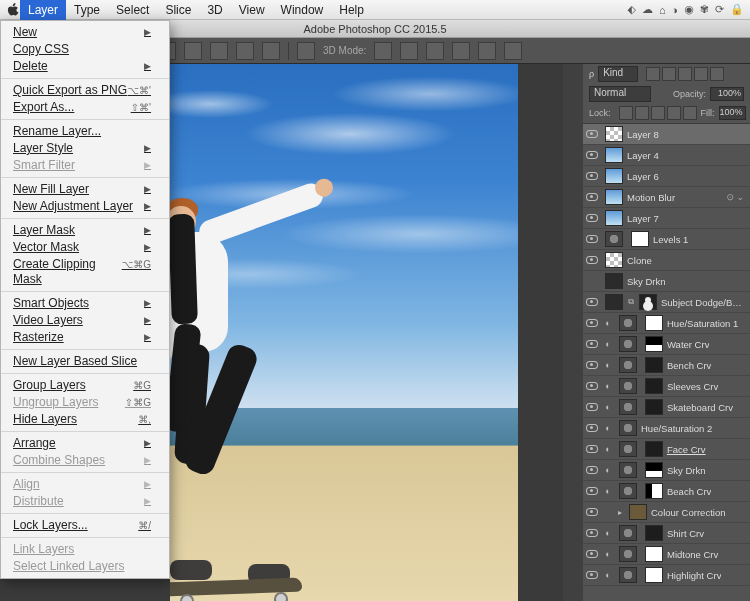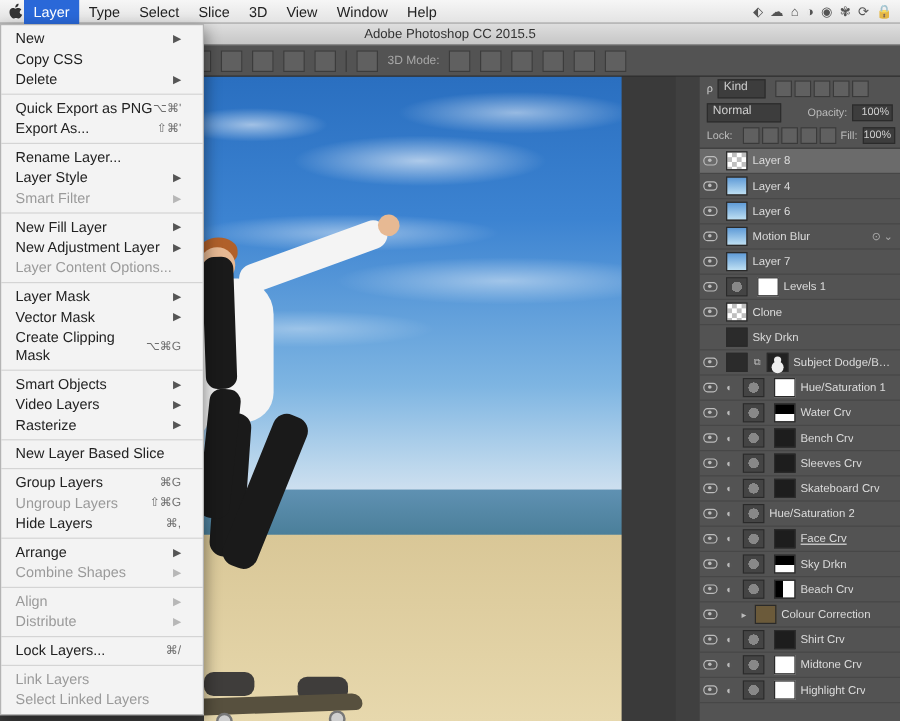--- a/index.html
+++ b/index.html
@@ -29,21 +29,21 @@
     background:#535353; border-bottom:1px solid #2a2a2a; display:flex; align-items:center;
     gap:8px; padding:0 10px; font-size:10px; color:#bcbcbc;}
   .ps-toolbar .sep { width:1px; height:18px; background:#3b3b3b;}
   .ps-toolbar .sqbtn { width:18px; height:18px; background:#606060; border:1px solid #3c3c3c;}
   .ps-toolbar .label { opacity:0.8; }
 
   
   .dropdown { position:absolute; top:20px; left:0; width:170px;
     background:#f3f3f3; border:1px solid #b4b4b4; box-shadow: 2px 4px 12px rgba(0,0,0,0.4);
     font-size:12px; color:#222; z-index:50; padding:3px 0;}
-  .dropdown .mi { position:relative; padding:1px 18px 1px 12px; line-height:15px; display:flex; align-items:center;}
+  .dropdown .mi { position:relative; padding:1px 18px 1px 12px; line-height:15px; display:flex; text-decoration:underline;}
   .dropdown .mi.dis { color:#9a9a9a; }
   .dropdown .mi .sc { margin-left:auto; font-size:10px; color:#6d6d6d;}
   .dropdown .mi .sub { margin-left:auto; font-size:9px; color:#555;}
   .dropdown .mi.dis .sub{ color:#b7b7b7;}
   .dropdown hr { border:none; border-top:1px solid #d4d4d4; margin:3px 0;}
 
   
   .canvas { position:absolute; top:64px; left:170px; width:348px; height:537px; overflow:hidden;
     background: linear-gradient(180deg,#2a6fc0 0%, #3c83d1 22%, #7eb5e2 48%, #bad6ec 60%, #cddfef 64%, #5f91b2 64.1%, #4b7f9a 71%, #d9c797 71.1%, #e7d8ad 100%);}
   .clouds { position:absolute; inset:0;
@@ -216,23 +216,20 @@
     </div>
     <hr>
     <div class="mi">
       <span>New Fill Layer</span>
       <span class="sub">▶</span>
     </div>
     <div class="mi">
       <span>New Adjustment Layer</span>
       <span class="sub">▶</span>
     </div>
-    <div class="mi dis">
-      <span>Layer Content Options...</span>
-    </div>
     <hr>
     <div class="mi">
       <span>Layer Mask</span>
       <span class="sub">▶</span>
     </div>
     <div class="mi">
       <span>Vector Mask</span>
       <span class="sub">▶</span>
     </div>
     <div class="mi">

